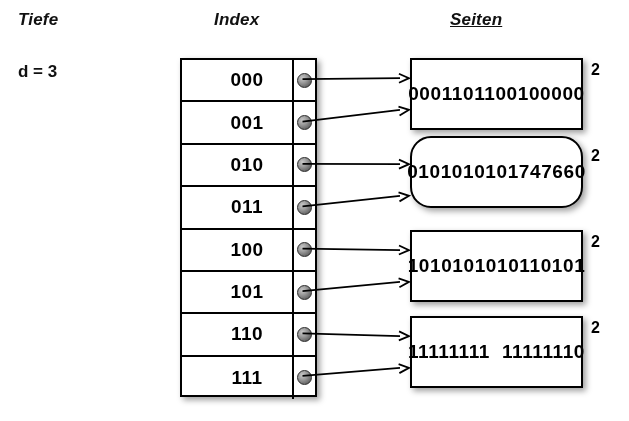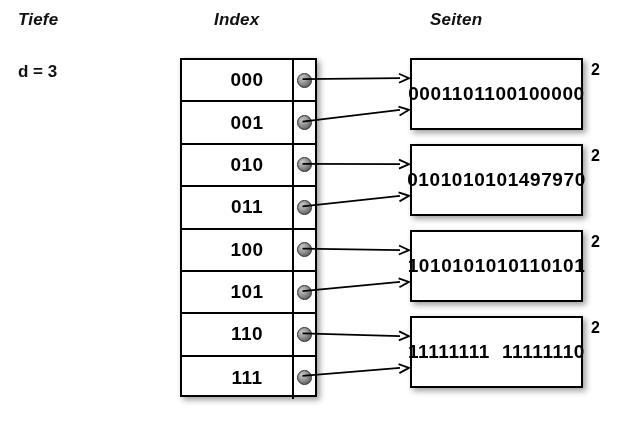--- a/index.html
+++ b/index.html
@@ -28,21 +28,21 @@
     position: absolute;
     font-style: italic;
     font-weight: 600;
     font-size: 17px;
     letter-spacing: 0.2px;
     white-space: nowrap;
     color: #111;
   }
   #hdr-tiefe  { left: 18px;  top: 10px; }
   #hdr-index  { left: 214px; top: 10px; }
-  #hdr-seiten { left: 430px; top: 10px; }
+  #hdr-seiten { left: 450px; top: 10px; text-decoration: underline; }
 
   .depth-label {
     position: absolute;
     left: 18px;
     top: 62px;
     font-size: 17px;
     font-weight: 600;
     white-space: nowrap;
     color: #111;
   }
@@ -120,21 +120,21 @@
   }
   .page-count {
     position: absolute;
     left: 591px;
     font-size: 16px;
     font-weight: 700;
     color: #000;
   }
 
   #page-box-0  { top: 58px;  }
-  #page-box-1  { top: 144px; }
+  #page-box-1  { top: 136px; border-radius: 21px; }
   #page-box-2  { top: 230px; }
   #page-box-3  { top: 316px; gap: 12px; }
   #page-count-0 { top: 61px;  }
   #page-count-1 { top: 147px; }
   #page-count-2 { top: 233px; }
   #page-count-3 { top: 319px; }
 
   
   #connectors {
     position: absolute;
@@ -207,21 +207,21 @@
     </div>
 
   <div class="page-box" id="page-box-0">
     <div class="page-line">00011011</div>
     <div class="page-line">00100000</div>
   </div>
   <div class="page-count" id="page-count-0">2</div>
 
   <div class="page-box" id="page-box-1">
     <div class="page-line">01010101</div>
-    <div class="page-line">01497970</div>
+    <div class="page-line">01747660</div>
   </div>
   <div class="page-count" id="page-count-1">2</div>
 
   <div class="page-box" id="page-box-2">
     <div class="page-line">10101010</div>
     <div class="page-line">10110101</div>
   </div>
   <div class="page-count" id="page-count-2">2</div>
 
   <div class="page-box" id="page-box-3">

